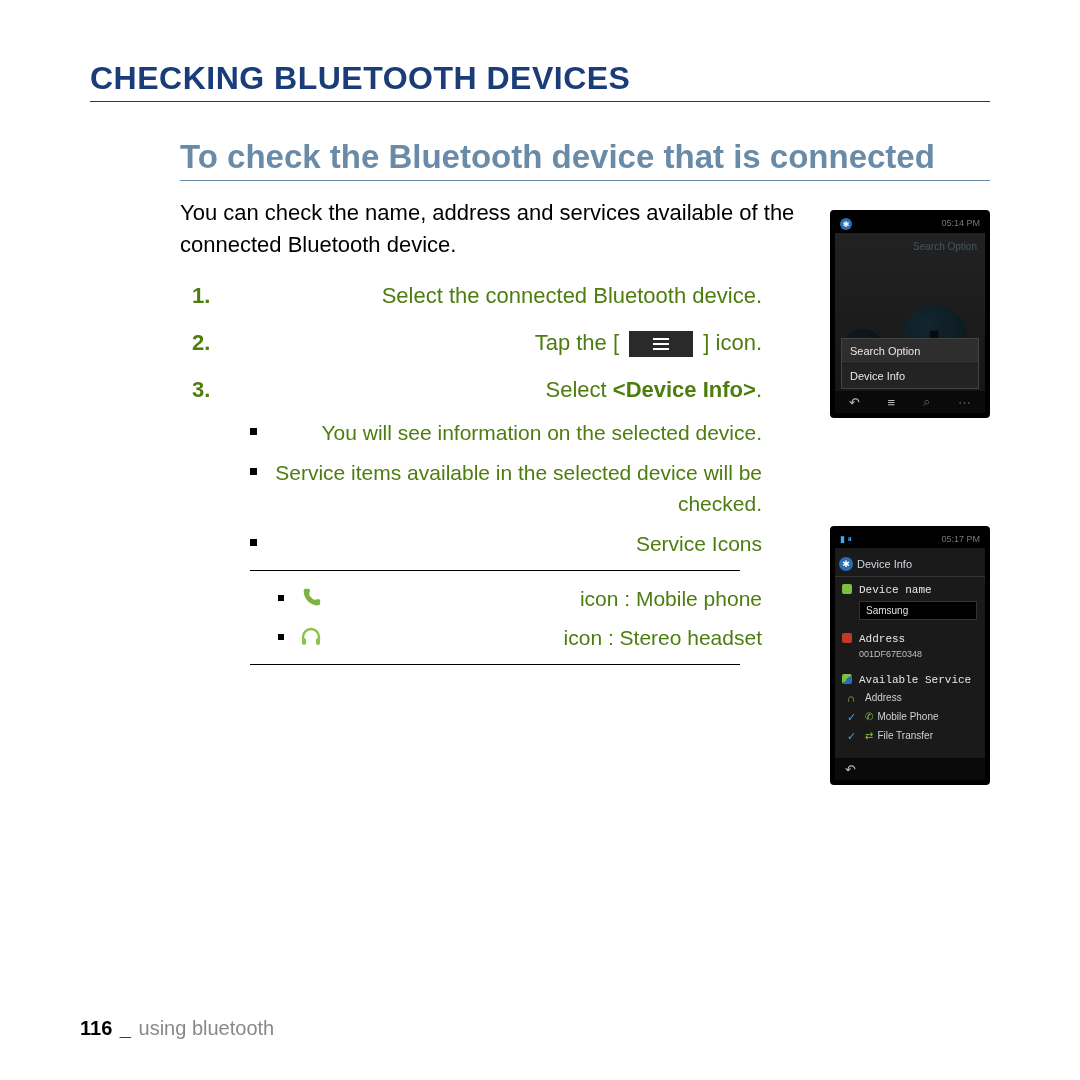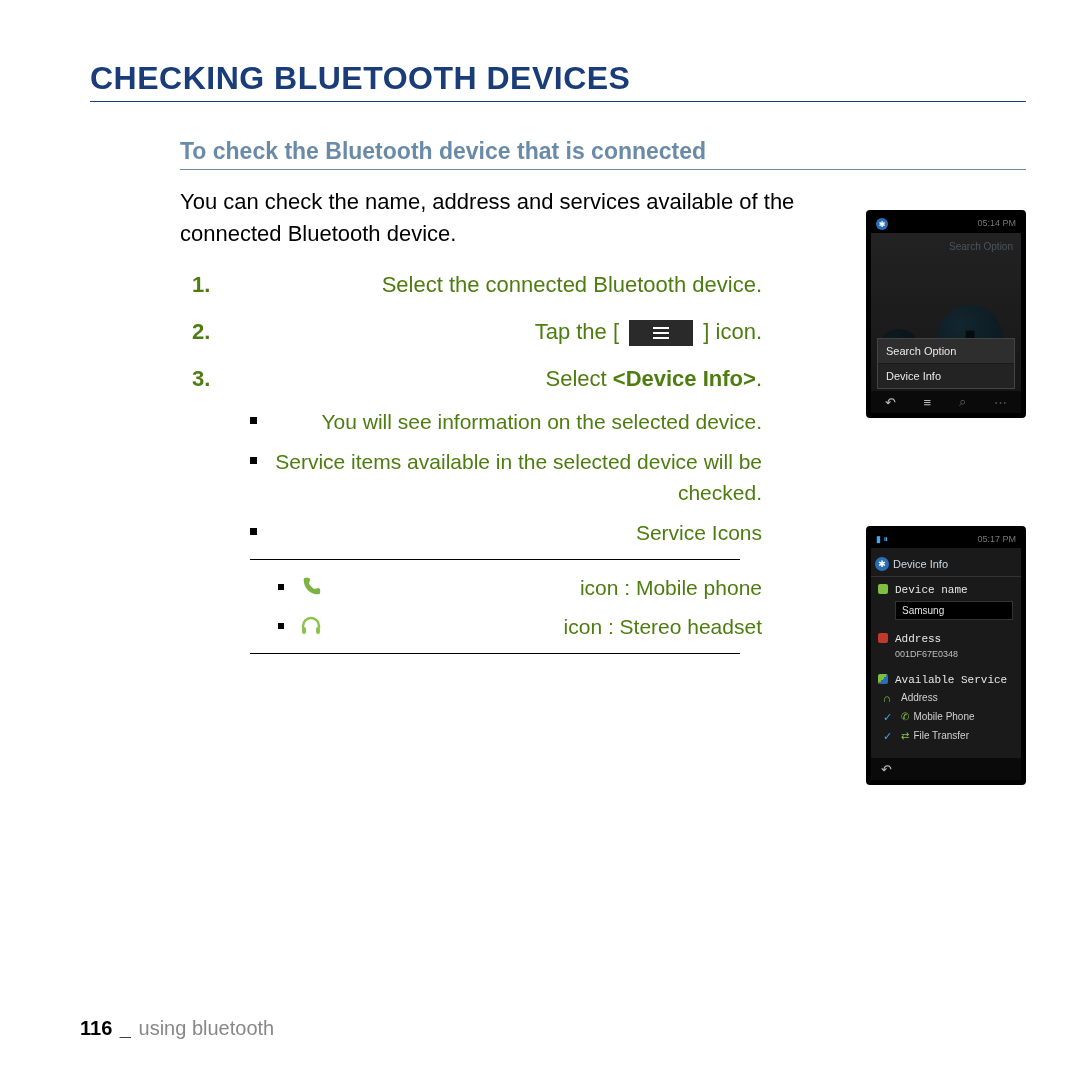--- a/index.html
+++ b/index.html
@@ -8,38 +8,38 @@
     width: 1080px;
     height: 1080px;
     background: #fff;
     font-family: Arial, Helvetica, sans-serif;
     color: #000;
     position: relative;
   }
   .page {
     position: absolute;
     inset: 0;
-    padding: 60px 54px 40px 90px;
+    padding: 60px 90px 40px 90px;
   }
   .h1 {
     color: #1a3d7a;
     font-size: 32px;
     font-weight: bold;
     letter-spacing: 0.5px;
     border-bottom: 1px solid #1a3d7a;
     padding-bottom: 4px;
     margin-bottom: 36px;
   }
   .content {
     padding-left: 90px;
     position: relative;
   }
   .h2 {
     color: #6a8ba8;
-    font-size: 23px;
+    font-size: 33px;
     font-weight: bold;
     border-bottom: 1px solid #6a8ba8;
     padding-bottom: 4px;
     margin-bottom: 16px;
   }
   .intro {
     font-size: 22px;
     line-height: 1.45;
     margin-bottom: 18px;
     width: 720px;

